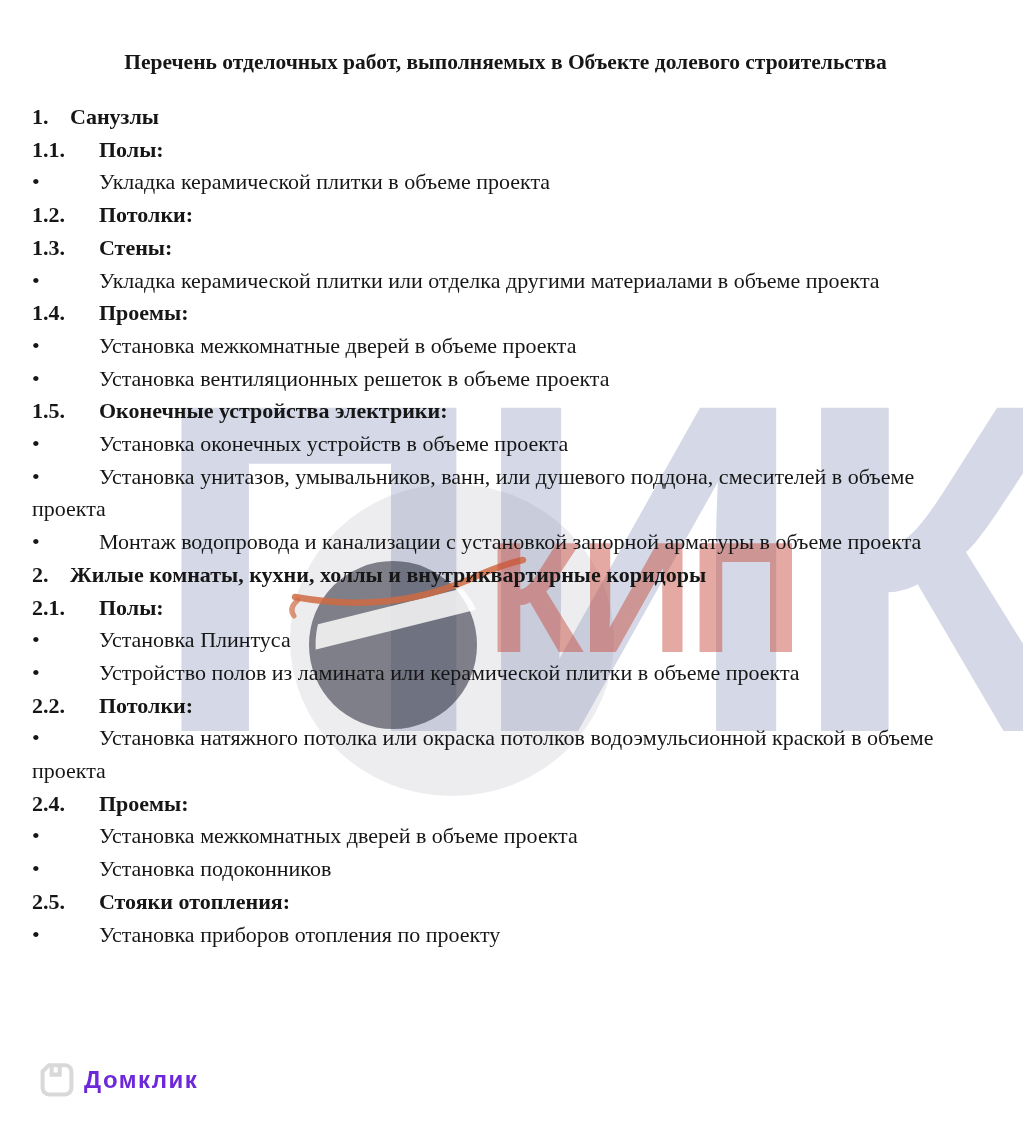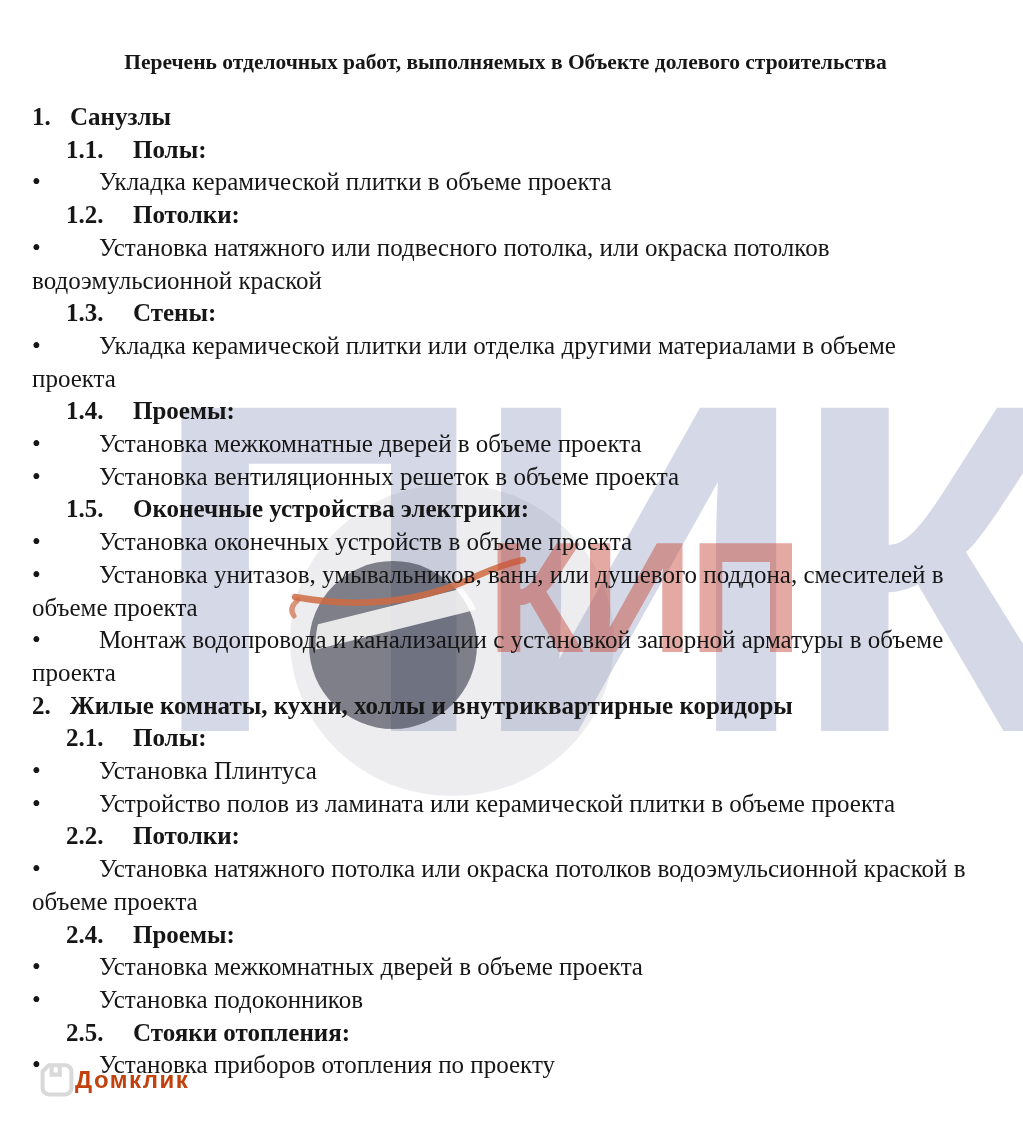--- a/index.html
+++ b/index.html
@@ -38,34 +38,34 @@
   .content{
     position:relative;z-index:2;
     padding:47px 44px 0 32px;
   }
   .doc-title{
     margin:0 0 24px 0;
     padding:0 50px;
     text-align:center;
     font-size:21.5px;line-height:30px;font-weight:bold;
   }
-  .row{font-size:25px;line-height:32.7px;margin:0;}
+  .row{font-size:22px;line-height:32.7px;margin:0;}
   .row .marker{display:inline-block;vertical-align:top;}
   .row.section .marker{width:38px;font-weight:bold;}
   .row.section .text{font-weight:bold;}
-  .row.sub .marker{width:67px;font-weight:bold;margin-left:34px;}
+  .row.sub .marker{width:67px;font-weight:bold;}
   .row.sub .text{font-weight:bold;margin-top:36px;}
   .row.bullet .marker{width:67px;font-weight:normal;}
   
   .domclick{
     position:absolute;left:39px;top:1062px;z-index:2;
-    display:flex;align-items:center;
+    display:flex;align-items:center;gap:9px;
     font-family:"Liberation Sans","DejaVu Sans",sans-serif;
     font-weight:bold;font-size:24px;letter-spacing:1.5px;
-    color:#c2410c;
+    color:#6d28d9;
     user-select:none;
   }
 </style>
 </head>
 <body>
 
 <div class="page">
 
   <div class="wm-pik">ПИК</div>
 
@@ -84,21 +84,20 @@
 
   <div class="wm-red">КИП</div>
 
   <div class="content">
     <h1 class="doc-title">Перечень отделочных работ, выполняемых в Объекте долевого строительства</h1>
     <div id="doc-list">
         <div class="row section"><span class="marker">1.</span><span class="text">Санузлы</span></div>
         <div class="row sub"><span class="marker">1.1.</span><span class="text">Полы:</span></div>
         <div class="row bullet"><span class="marker">•</span><span class="text">Укладка керамической плитки в объеме проекта</span></div>
         <div class="row sub"><span class="marker">1.2.</span><span class="text">Потолки:</span></div>
-        <div class="row bullet"><span class="marker">•</span><span class="text">Установка натяжного или подвесного потолка, или окраска потолков водоэмульсионной краской</span></div>
         <div class="row sub"><span class="marker">1.3.</span><span class="text">Стены:</span></div>
         <div class="row bullet"><span class="marker">•</span><span class="text">Укладка керамической плитки или отделка другими материалами в объеме проекта</span></div>
         <div class="row sub"><span class="marker">1.4.</span><span class="text">Проемы:</span></div>
         <div class="row bullet"><span class="marker">•</span><span class="text">Установка межкомнатные дверей в объеме проекта</span></div>
         <div class="row bullet"><span class="marker">•</span><span class="text">Установка вентиляционных решеток в объеме проекта</span></div>
         <div class="row sub"><span class="marker">1.5.</span><span class="text">Оконечные устройства электрики:</span></div>
         <div class="row bullet"><span class="marker">•</span><span class="text">Установка оконечных устройств в объеме проекта</span></div>
         <div class="row bullet"><span class="marker">•</span><span class="text">Установка унитазов, умывальников, ванн, или душевого поддона, смесителей в объеме проекта</span></div>
         <div class="row bullet"><span class="marker">•</span><span class="text">Монтаж водопровода и канализации с установкой запорной арматуры в объеме проекта</span></div>
         <div class="row section"><span class="marker">2.</span><span class="text">Жилые комнаты, кухни, холлы и внутриквартирные коридоры</span></div>

